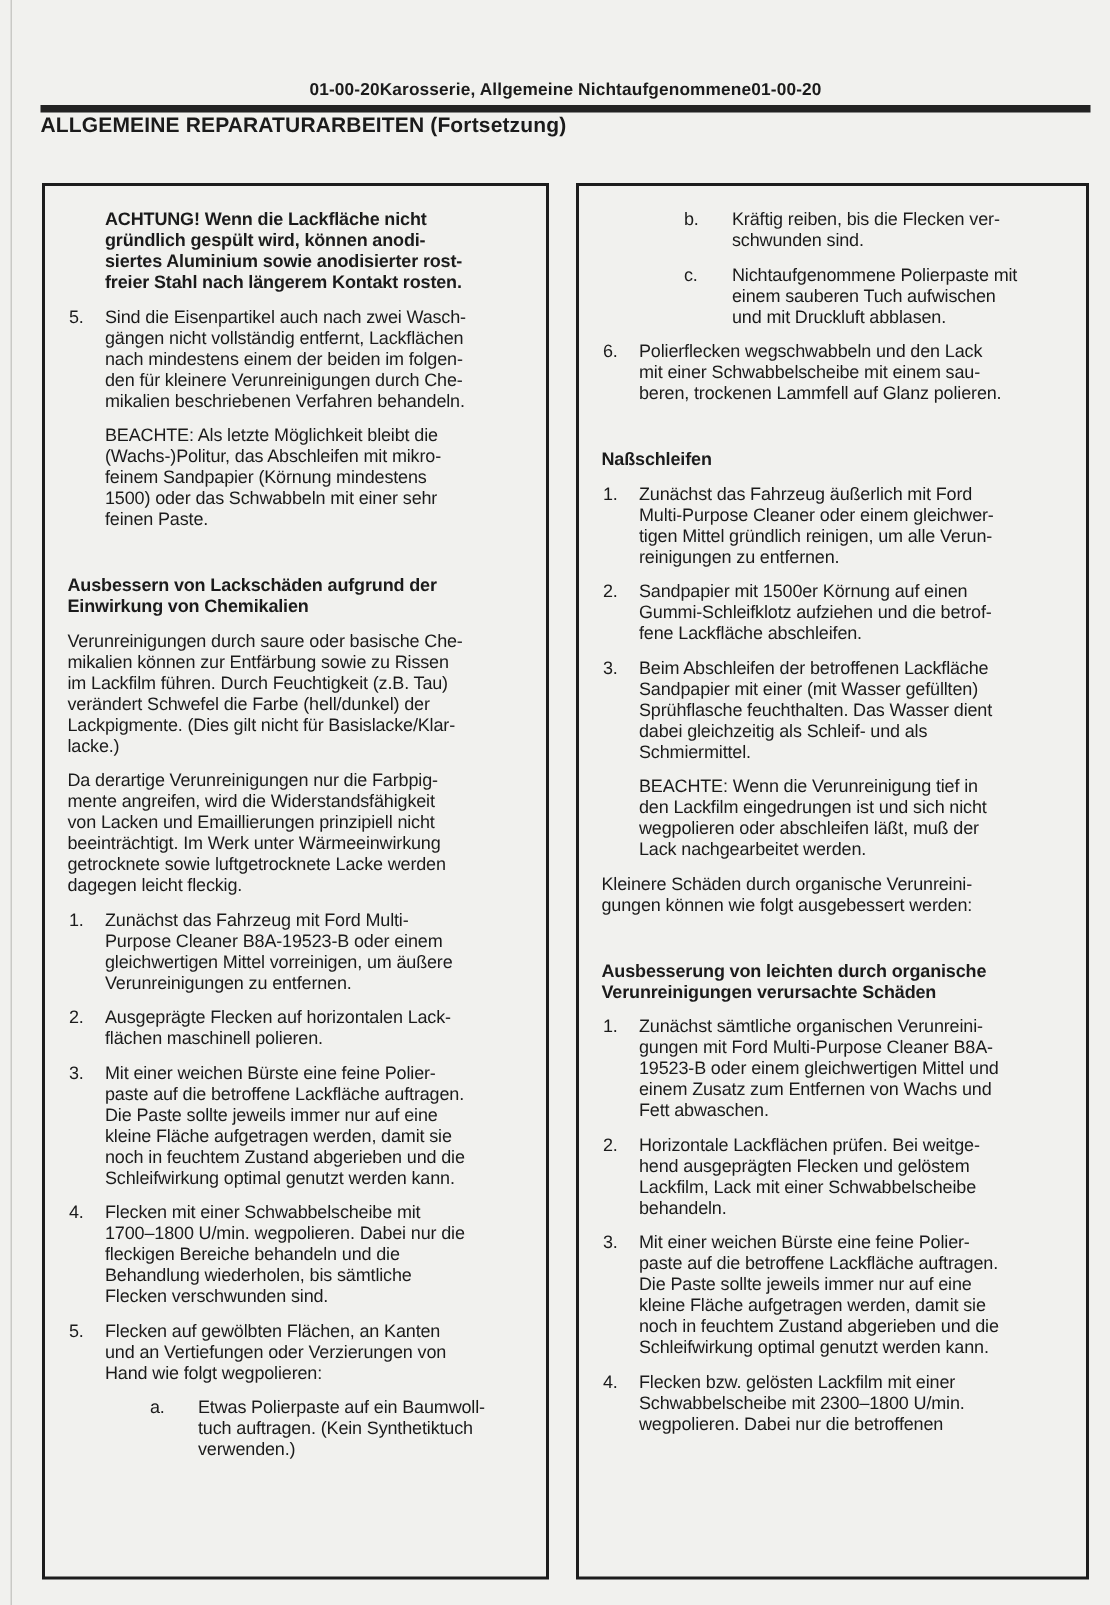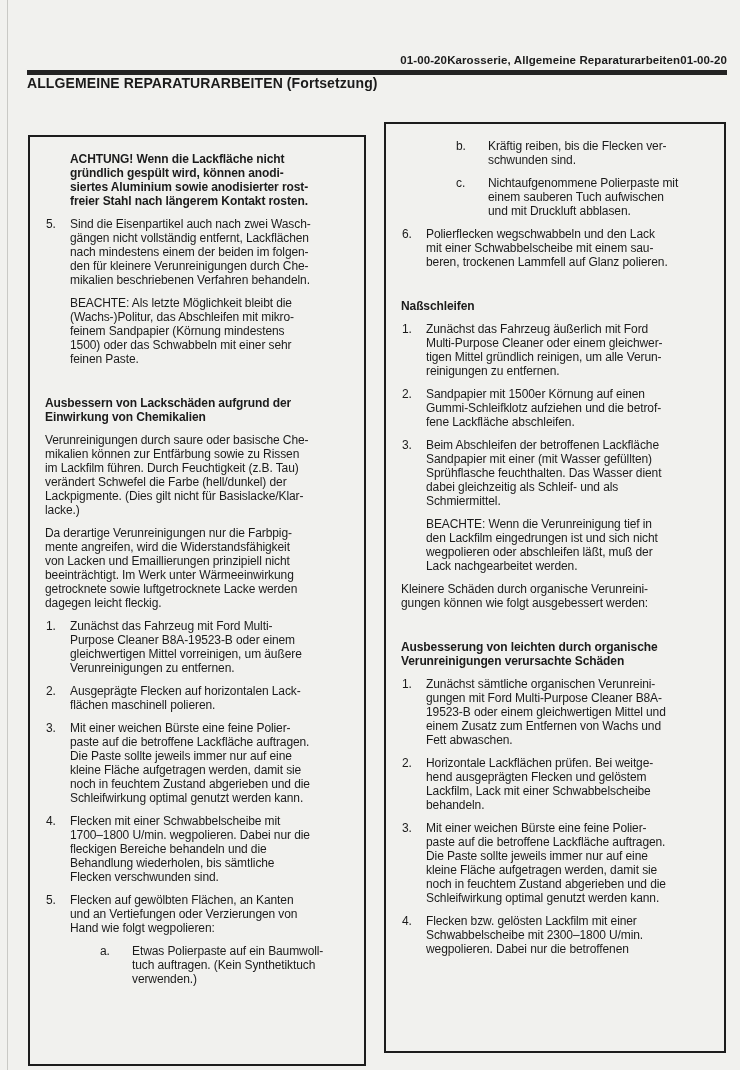--- a/index.html
+++ b/index.html
@@ -12,21 +12,21 @@
     position: relative;
   }
   .scan-edge {
     position: absolute; left: 7px; top: 0; width: 1px; height: 1070px;
     background: #c9c9c5;
   }
   .page { position: absolute; left: 0; top: 0; width: 740px; }
 
   .header-row {
     margin: 54px 13px 0 27px;
-    display: flex; justify-content: flex-end; align-items: baseline;
+    display: flex; justify-content: center; align-items: baseline;
     font-size: 11.5px; font-weight: 700; letter-spacing: 0.1px;
   }
   .header-rule {
     margin: 4px 13px 0 27px;
     height: 5px; background: #232323;
   }
   .page-title {
     margin: 0 13px 0 27px;
     font-size: 14px; font-weight: 700; letter-spacing: 0.1px;
   }
@@ -37,21 +37,21 @@
   }
   .box {
     box-sizing: border-box;
     border: 2px solid #1c1c1c;
     height: 931px;
     background: transparent;
     padding-top: 15px;
     font-size: 12px; line-height: 14px; letter-spacing: -0.1px;
     overflow: hidden;
   }
-  .col-l { width: 338px; margin-top: 13px; }
+  .col-l { width: 338px; }
   .col-r { width: 342px; }
 
   .blk { margin: 9px 5px 0 15px; white-space: pre-line; }
   .blk:first-child { margin-top: 0; }
   .heading { font-weight: 700; margin-top: 30px; }
   .warning { font-weight: 700; margin-left: 40px; margin-right: 8px; }
   .note { margin-left: 40px; }
   .item { margin-left: 40px; position: relative; }
   .item > .lbl { position: absolute; left: -24px; top: 0; }
   .sub { margin-left: 102px; position: relative; }
@@ -59,21 +59,21 @@
   .txt { white-space: pre-line; }
 </style>
 </head>
 <body>
 
 <div class="scan-edge"></div>
 
 <div class="page">
   <div class="header-row">
     <span>01-00-20</span>
-    <span>Karosserie, Allgemeine Reparaturarbeiten</span>
+    <span>Karosserie, Allgemeine Nichtaufgenommene</span>
     <span>01-00-20</span>
   </div>
   <div class="header-rule"></div>
   <div class="page-title">ALLGEMEINE REPARATURARBEITEN (Fortsetzung)</div>
 
   <div class="columns">
     <section class="box col-l" id="col-left">
         <div class="blk warning">ACHTUNG! Wenn die Lackfläche nicht
 gründlich gespült wird, können anodi-
 siertes Aluminium sowie anodisierter rost-

